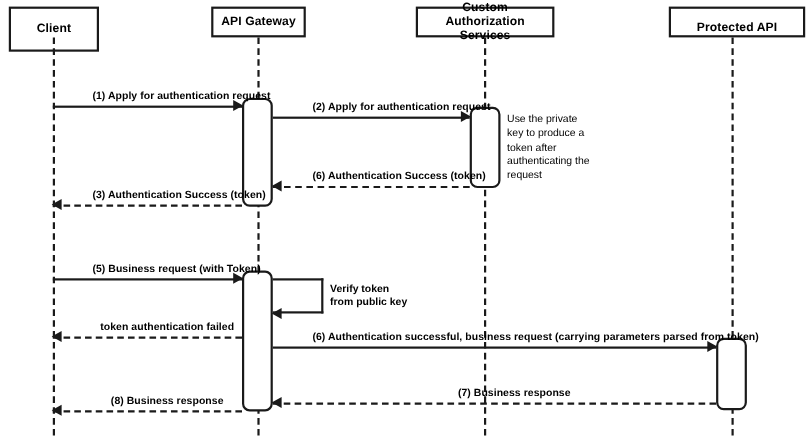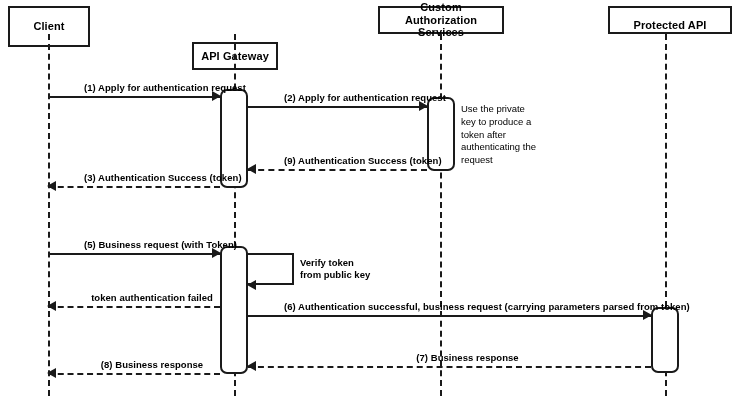--- a/index.html
+++ b/index.html
@@ -144,21 +144,21 @@
 </style>
 </head>
 <body>
 
 <div id="canvas">
 
   <div class="participant" style="left:8px; top:6px; width:82px; height:41px;">
     <span>Client</span>
   </div>
 
-  <div class="participant" style="left:192px; top:6px; width:86px; height:28px;margin-top:36px;">
+  <div class="participant" style="left:192px; top:6px; width:86px; height:28px;">
     <span>API Gateway</span>
   </div>
 
   <div class="participant" style="left:378px; top:6px; width:126px; height:28px; padding:0 12px;">
     <span>Custom Authorization Services</span>
   </div>
 
   <div class="participant" style="left:608px; top:6px; width:124px; height:28px;align-items:flex-end;">
     <span>Protected API</span>
   </div>
@@ -181,21 +181,21 @@
 
   <div class="msg" style="left:248px; top:106px; width:179px;">
     <div class="line"></div>
     <div class="head right"></div>
     <div class="label">(2) Apply for authentication request</div>
   </div>
 
   <div class="msg dashed" style="left:248px; top:169px; width:179px;">
     <div class="line"></div>
     <div class="head left"></div>
-    <div class="label">(9) Authentication Success (token)</div>
+    <div class="label">(6) Authentication Success (token)</div>
   </div>
 
   <div class="msg dashed" style="left:48px; top:186px; width:172px;">
     <div class="line"></div>
     <div class="head left"></div>
     <div class="label">(3) Authentication Success (token)</div>
   </div>
 
   <div class="msg" style="left:48px; top:253px; width:172px;">
     <div class="line"></div>

